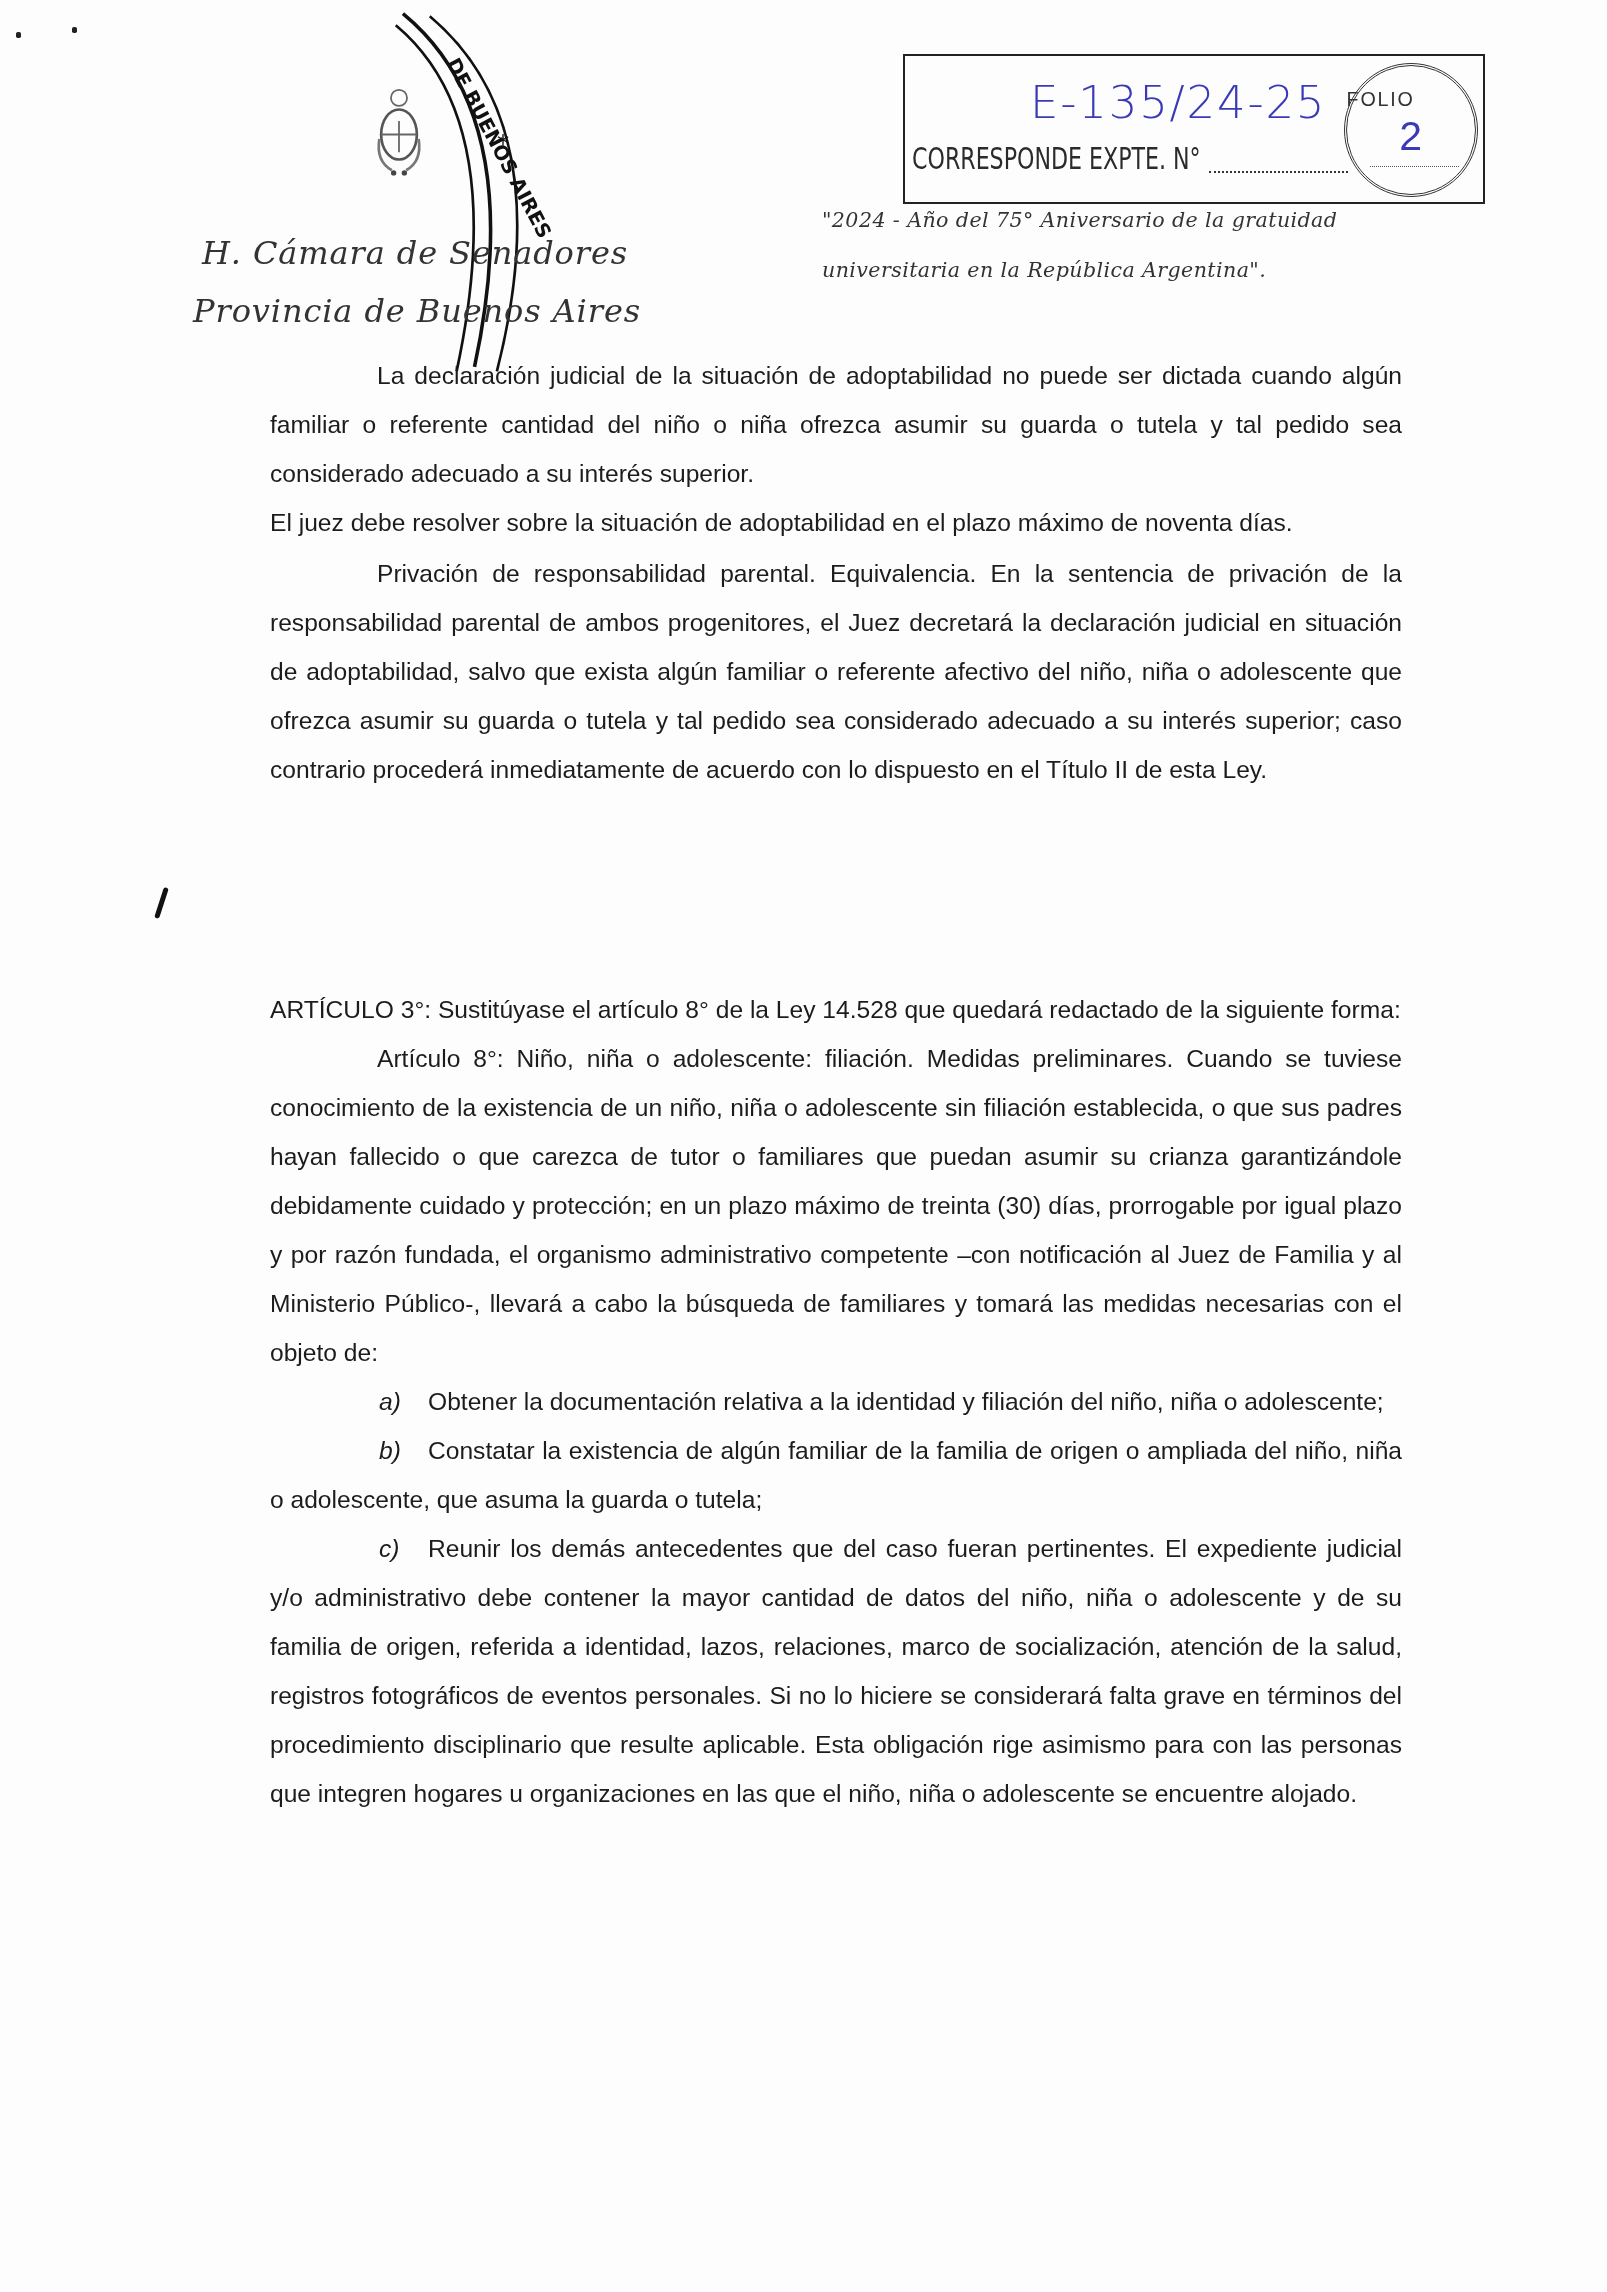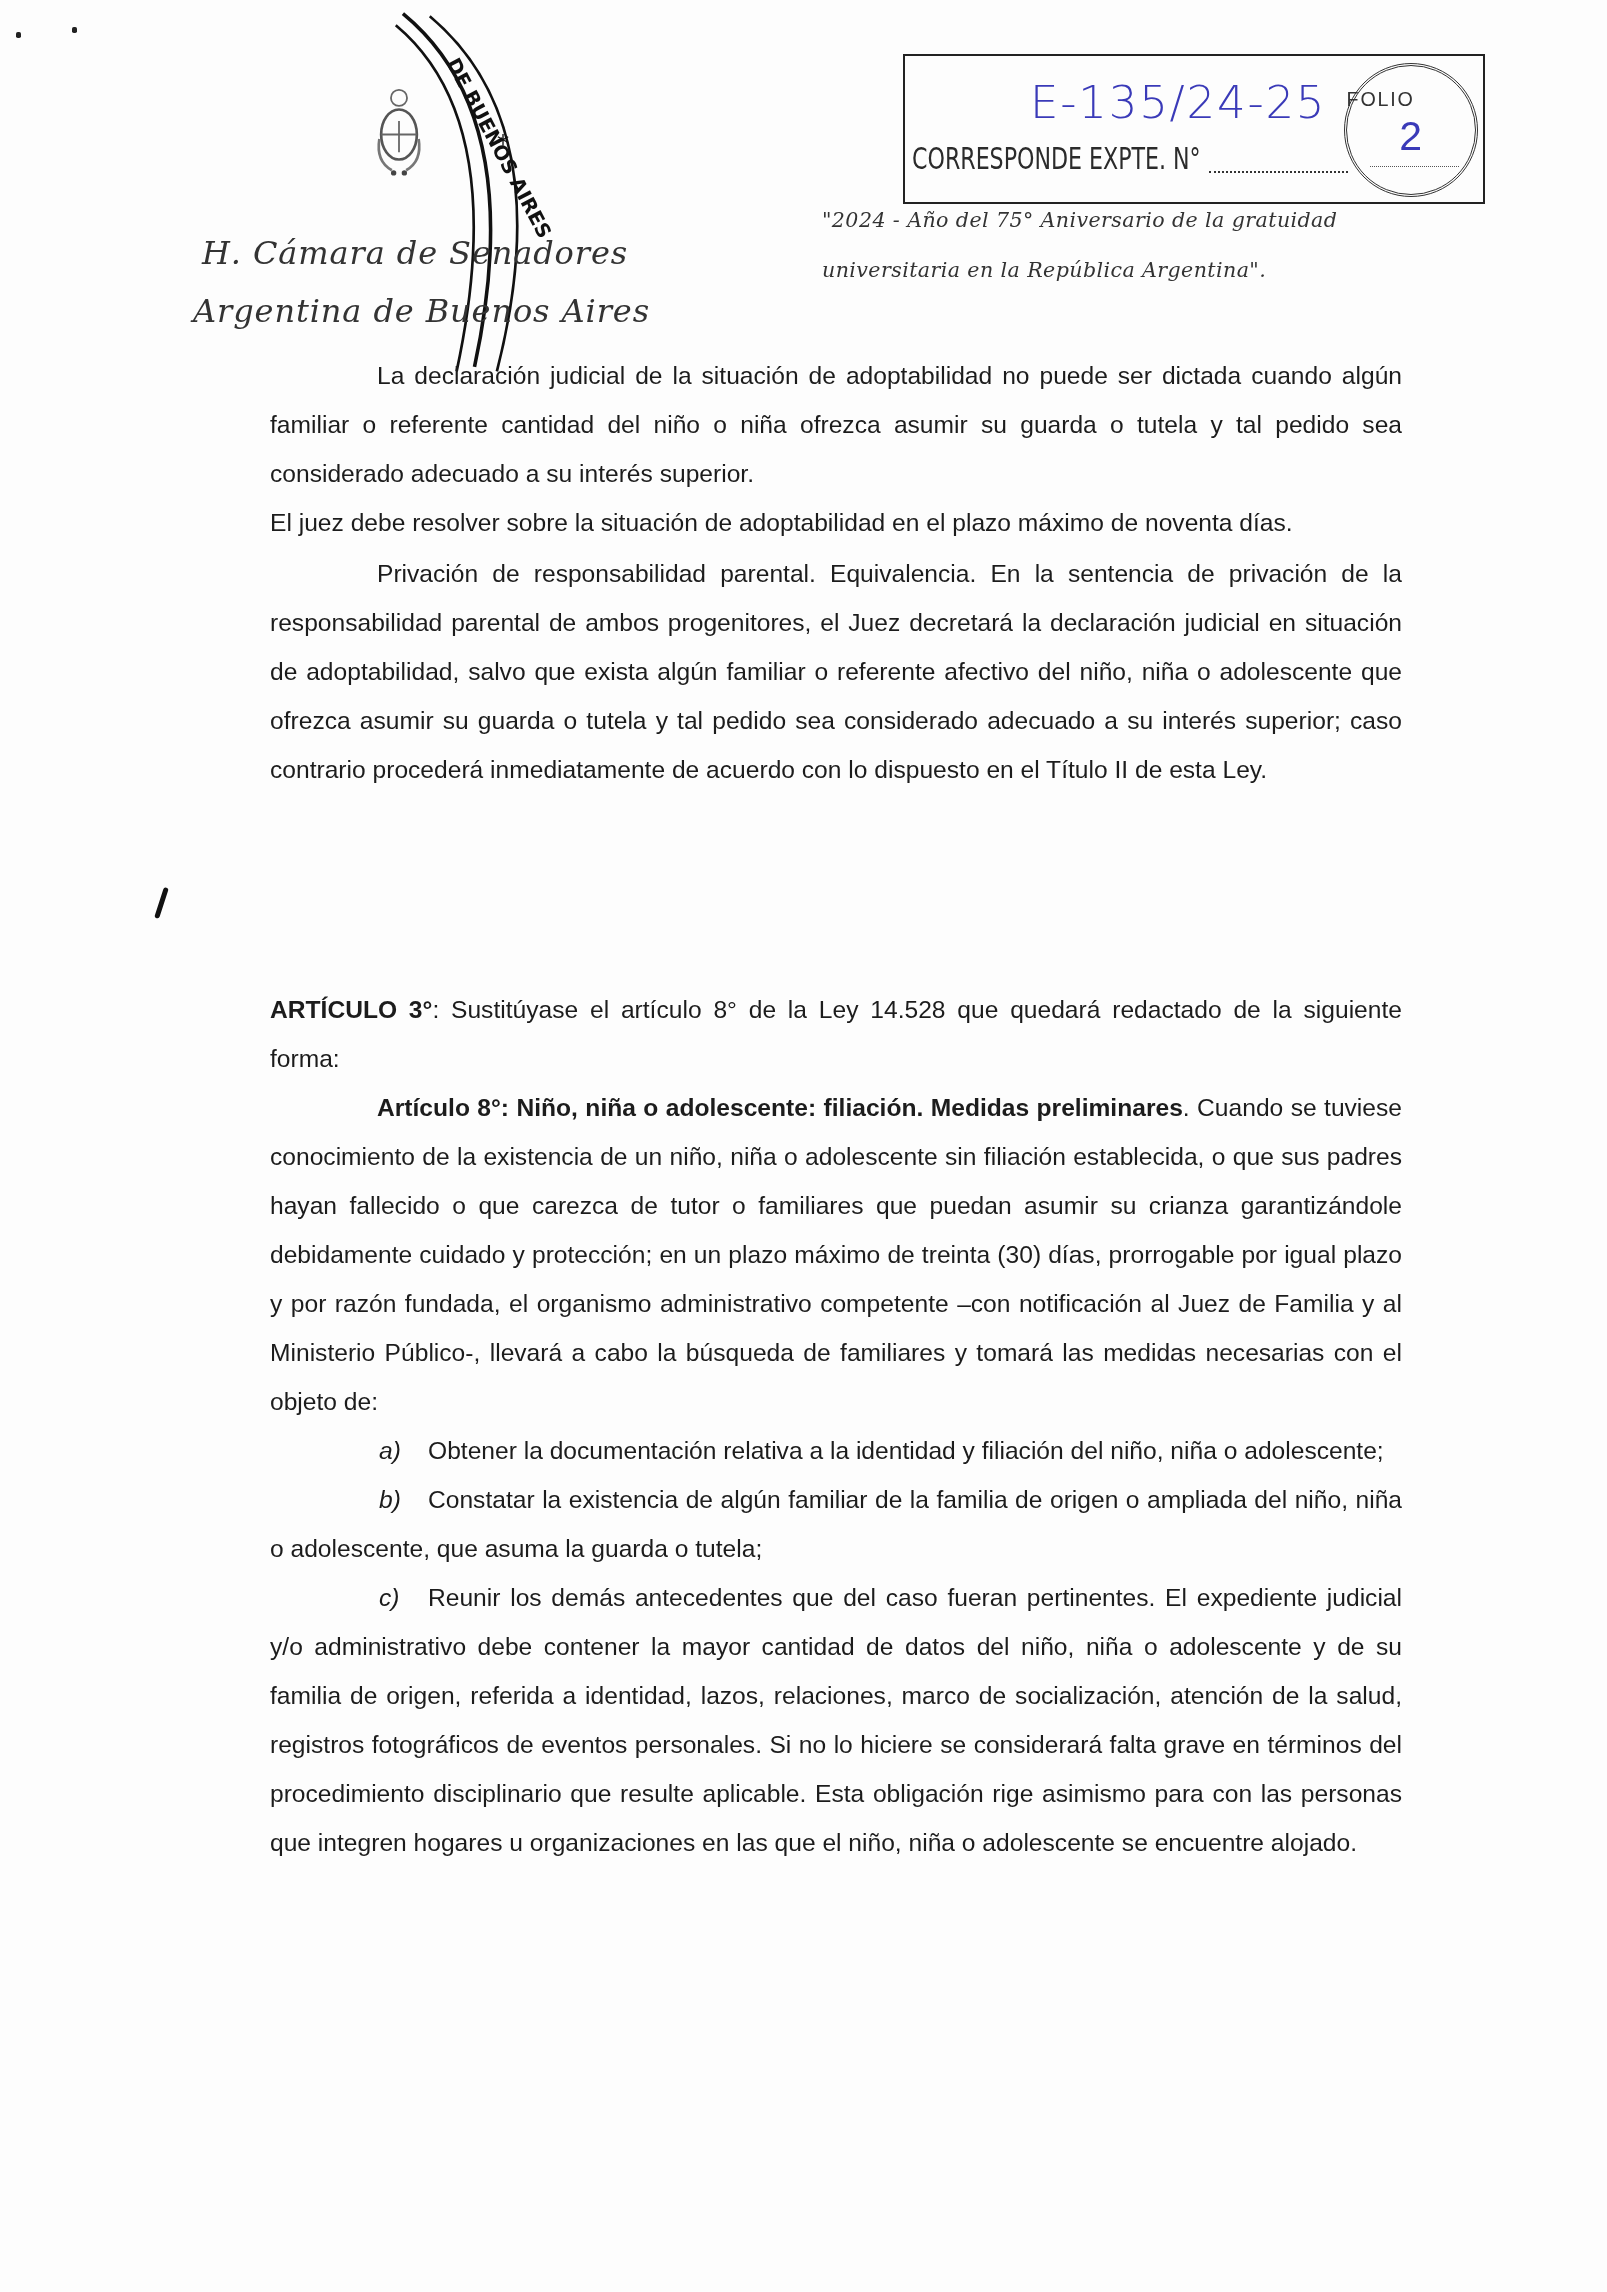--- a/index.html
+++ b/index.html
@@ -34,21 +34,21 @@
   .motto { position: absolute; font-family: "DejaVu Serif", serif; font-style: italic;
            color: #333; font-size: 20.6px; letter-spacing: 0.4px; }
   .motto1 { left: 822px; top: 208px; }
   .motto2 { left: 822px; top: 258px; }
 
   
   .body { position: absolute; left: 270px; width: 1132px; font-size: 24.6px; line-height: 49px;
           text-align: justify; color: #1c1c1c; }
   .body p { margin: 0; }
   .indent { text-indent: 107px; }
-  .b { font-weight: bold; }
+  .b { font-weight: normal; }
   .item { text-indent: 0; }
   .item .lbl { display: inline-block; width: 49px; margin-left: 109px; font-style: italic; }
   .tick { position: absolute; left: 159px; top: 887px; width: 5.4px; height: 32px; background: #111;
           transform: rotate(18deg); border-radius: 2.7px; }
 </style>
 </head>
 <body>
 
 <div class="dot" style="left:16px;top:32px;"></div>
 <div class="dot" style="left:72px;top:27px;"></div>
@@ -65,21 +65,21 @@
       <circle cx="34" cy="98" r="3" fill="#444"></circle>
   </svg>
   <svg class="seal-arc" viewBox="0 0 180 410">
     <path d="M10 5 Q150 120 90 400" stroke="#111" stroke-width="4" fill="none"></path>
     <path d="M2 18 Q130 125 70 405" stroke="#111" stroke-width="3" fill="none"></path>
     <path d="M40 8 Q185 130 115 405" stroke="#111" stroke-width="3" fill="none"></path>
     <text x="0" y="0" font-family="DejaVu Sans" font-weight="bold" font-size="22" fill="#111" transform="translate(58 60) rotate(62)">DE BUENOS AIRES</text>
     <text x="115" y="160" font-size="28" fill="#111" font-family="DejaVu Sans">*</text>
   </svg>
   <div class="lh-line lh1">H. Cámara de Senadores</div>
-  <div class="lh-line lh2">Argentina de Buenos Aires</div>
+  <div class="lh-line lh2">Provincia de Buenos Aires</div>
 </div>
 
 <div class="exp-box">
   <div class="exp-hand">E-135/24-25</div>
   <div class="exp-label">CORRESPONDE EXPTE. N°</div>
   <div class="exp-dots"></div>
   <div class="folio">
     <div class="folio-label">FOLIO</div>
     <div class="folio-num">2</div>
     <div class="folio-dots"></div>

